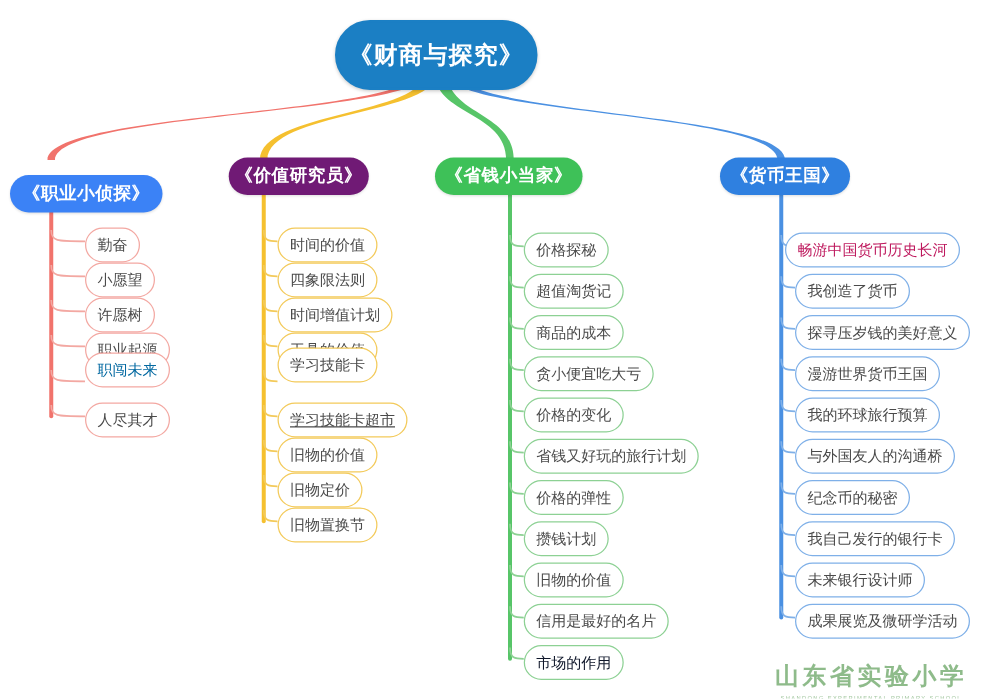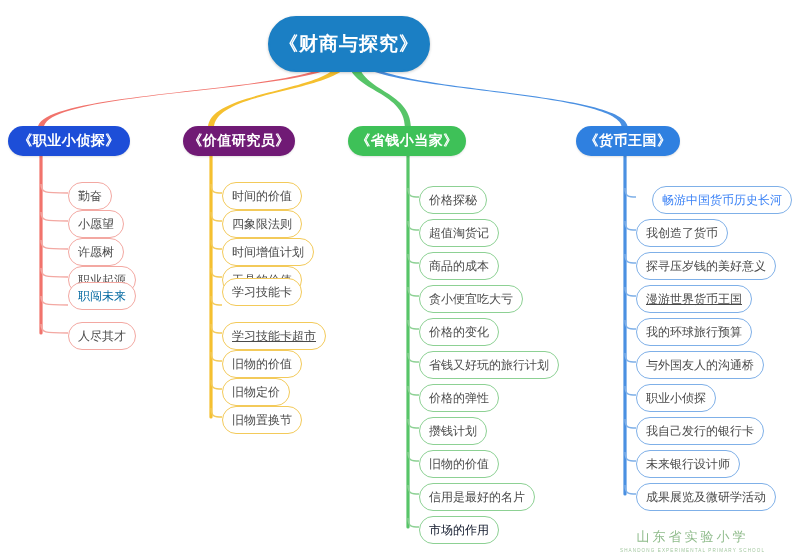--- a/index.html
+++ b/index.html
@@ -62,22 +62,22 @@
     padding: 0 9px;
   }
   .watermark {
     position: absolute;
     text-align: center;
     color: #6fa86a;
     user-select: none;
   }
   .wm-main {
     font-family: "Liberation Serif", "DejaVu Serif", serif;
-    font-size: 13px;
-    font-weight: normal;
+    font-size: 19px;
+    font-weight: bold;
     letter-spacing: 3px;
     opacity: 0.78;
   }
   .wm-sub {
     font-size: 4.6px;
     letter-spacing: 1.1px;
     opacity: 0.65;
     margin-top: 2px;
   }
 </style>
@@ -128,21 +128,21 @@
       <path d="M 625 320 C 625 329, 629 329, 636 329" stroke="#7fb0e8" stroke-width="1.4" fill="none"></path>
       <path d="M 625 353 C 625 362, 629 362, 636 362" stroke="#7fb0e8" stroke-width="1.4" fill="none"></path>
       <path d="M 625 386 C 625 395, 629 395, 636 395" stroke="#7fb0e8" stroke-width="1.4" fill="none"></path>
       <path d="M 625 419 C 625 428, 629 428, 636 428" stroke="#7fb0e8" stroke-width="1.4" fill="none"></path>
       <path d="M 625 452 C 625 461, 629 461, 636 461" stroke="#7fb0e8" stroke-width="1.4" fill="none"></path>
       <path d="M 625 485 C 625 494, 629 494, 636 494" stroke="#7fb0e8" stroke-width="1.4" fill="none"></path>
     </svg>
 
   <div id="nodes">
       <div class="node root-node" style="left: 268px; top: 16px; width: 162px; height: 56px; background: rgb(27, 127, 196); border-color: rgb(27, 127, 196);">《财商与探究》</div>
-      <div class="node branch-node" style="left: 8px; top: 126px; width: 122px; background: #1d4ed8;">《职业小侦探》</div>
+      <div class="node branch-node" style="left: 8px; top: 140px; width: 122px; background: #3b82f6;">《职业小侦探》</div>
       <div class="node leaf-node" style="left: 68px; top: 182px; border-color: rgb(243, 168, 162); color: rgb(74, 74, 74);">勤奋</div>
       <div class="node leaf-node" style="left: 68px; top: 210px; border-color: rgb(243, 168, 162); color: rgb(74, 74, 74);">小愿望</div>
       <div class="node leaf-node" style="left: 68px; top: 238px; border-color: rgb(243, 168, 162); color: rgb(74, 74, 74);">许愿树</div>
       <div class="node leaf-node" style="left: 68px; top: 266px; border-color: rgb(243, 168, 162); color: rgb(74, 74, 74);">职业起源</div>
       <div class="node leaf-node" style="left: 68px; top: 282px; border-color: rgb(243, 168, 162); color: #0369a1;">职闯未来</div>
       <div class="node leaf-node" style="left: 68px; top: 322px; border-color: rgb(243, 168, 162); color: rgb(74, 74, 74);">人尽其才</div>
       <div class="node branch-node" style="left: 183px; top: 126px; width: 112px; background: #701a75;">《价值研究员》</div>
       <div class="node leaf-node" style="left: 222px; top: 182px; border-color: rgb(243, 202, 90); color: rgb(74, 74, 74);">时间的价值</div>
       <div class="node leaf-node" style="left: 222px; top: 210px; border-color: rgb(243, 202, 90); color: rgb(74, 74, 74);">四象限法则</div>
       <div class="node leaf-node" style="left: 222px; top: 238px; border-color: rgb(243, 202, 90); color: rgb(74, 74, 74);">时间增值计划</div>
@@ -158,27 +158,27 @@
       <div class="node leaf-node" style="left: 419px; top: 252px; border-color: rgb(141, 209, 148); color: rgb(74, 74, 74);">商品的成本</div>
       <div class="node leaf-node" style="left: 419px; top: 285px; border-color: rgb(141, 209, 148); color: rgb(74, 74, 74);">贪小便宜吃大亏</div>
       <div class="node leaf-node" style="left: 419px; top: 318px; border-color: rgb(141, 209, 148); color: rgb(74, 74, 74);">价格的变化</div>
       <div class="node leaf-node" style="left: 419px; top: 351px; border-color: rgb(141, 209, 148); color: rgb(74, 74, 74);">省钱又好玩的旅行计划</div>
       <div class="node leaf-node" style="left: 419px; top: 384px; border-color: rgb(141, 209, 148); color: rgb(74, 74, 74);">价格的弹性</div>
       <div class="node leaf-node" style="left: 419px; top: 417px; border-color: rgb(141, 209, 148); color: rgb(74, 74, 74);">攒钱计划</div>
       <div class="node leaf-node" style="left: 419px; top: 450px; border-color: rgb(141, 209, 148); color: rgb(74, 74, 74);">旧物的价值</div>
       <div class="node leaf-node" style="left: 419px; top: 483px; border-color: rgb(141, 209, 148); color: rgb(74, 74, 74);">信用是最好的名片</div>
       <div class="node leaf-node" style="left: 419px; top: 516px; border-color: rgb(141, 209, 148); color: #0f172a;">市场的作用</div>
       <div class="node branch-node" style="left: 576px; top: 126px; width: 104px; background: rgb(47, 128, 224);">《货币王国》</div>
-      <div class="node leaf-node" style="left: 652px; top: 186px; border-color: rgb(127, 176, 232); color: #3b82f6;">畅游中国货币历史长河</div>
+      <div class="node leaf-node" style="left: 628px; top: 186px; border-color: rgb(127, 176, 232); color: #be185d;">畅游中国货币历史长河</div>
       <div class="node leaf-node" style="left: 636px; top: 219px; border-color: rgb(127, 176, 232); color: rgb(74, 74, 74);">我创造了货币</div>
       <div class="node leaf-node" style="left: 636px; top: 252px; border-color: rgb(127, 176, 232); color: rgb(74, 74, 74);">探寻压岁钱的美好意义</div>
-      <div class="node leaf-node" style="left: 636px; top: 285px; border-color: rgb(127, 176, 232); color: rgb(74, 74, 74); text-decoration: underline;">漫游世界货币王国</div>
+      <div class="node leaf-node" style="left: 636px; top: 285px; border-color: rgb(127, 176, 232); color: rgb(74, 74, 74);">漫游世界货币王国</div>
       <div class="node leaf-node" style="left: 636px; top: 318px; border-color: rgb(127, 176, 232); color: rgb(74, 74, 74);">我的环球旅行预算</div>
       <div class="node leaf-node" style="left: 636px; top: 351px; border-color: rgb(127, 176, 232); color: rgb(74, 74, 74);">与外国友人的沟通桥</div>
-      <div class="node leaf-node" style="left: 636px; top: 384px; border-color: rgb(127, 176, 232); color: rgb(74, 74, 74);">职业小侦探</div>
+      <div class="node leaf-node" style="left: 636px; top: 384px; border-color: rgb(127, 176, 232); color: rgb(74, 74, 74);">纪念币的秘密</div>
       <div class="node leaf-node" style="left: 636px; top: 417px; border-color: rgb(127, 176, 232); color: rgb(74, 74, 74);">我自己发行的银行卡</div>
       <div class="node leaf-node" style="left: 636px; top: 450px; border-color: rgb(127, 176, 232); color: rgb(74, 74, 74);">未来银行设计师</div>
       <div class="node leaf-node" style="left: 636px; top: 483px; border-color: rgb(127, 176, 232); color: rgb(74, 74, 74);">成果展览及微研学活动</div>
     </div>
 
   <div class="watermark" style="left: 620px; top: 528px; color: rgb(111, 168, 106);">
     <div class="wm-main">山东省实验小学</div>
     <div class="wm-sub">SHANDONG EXPERIMENTAL PRIMARY SCHOOL</div>
   </div>
 

